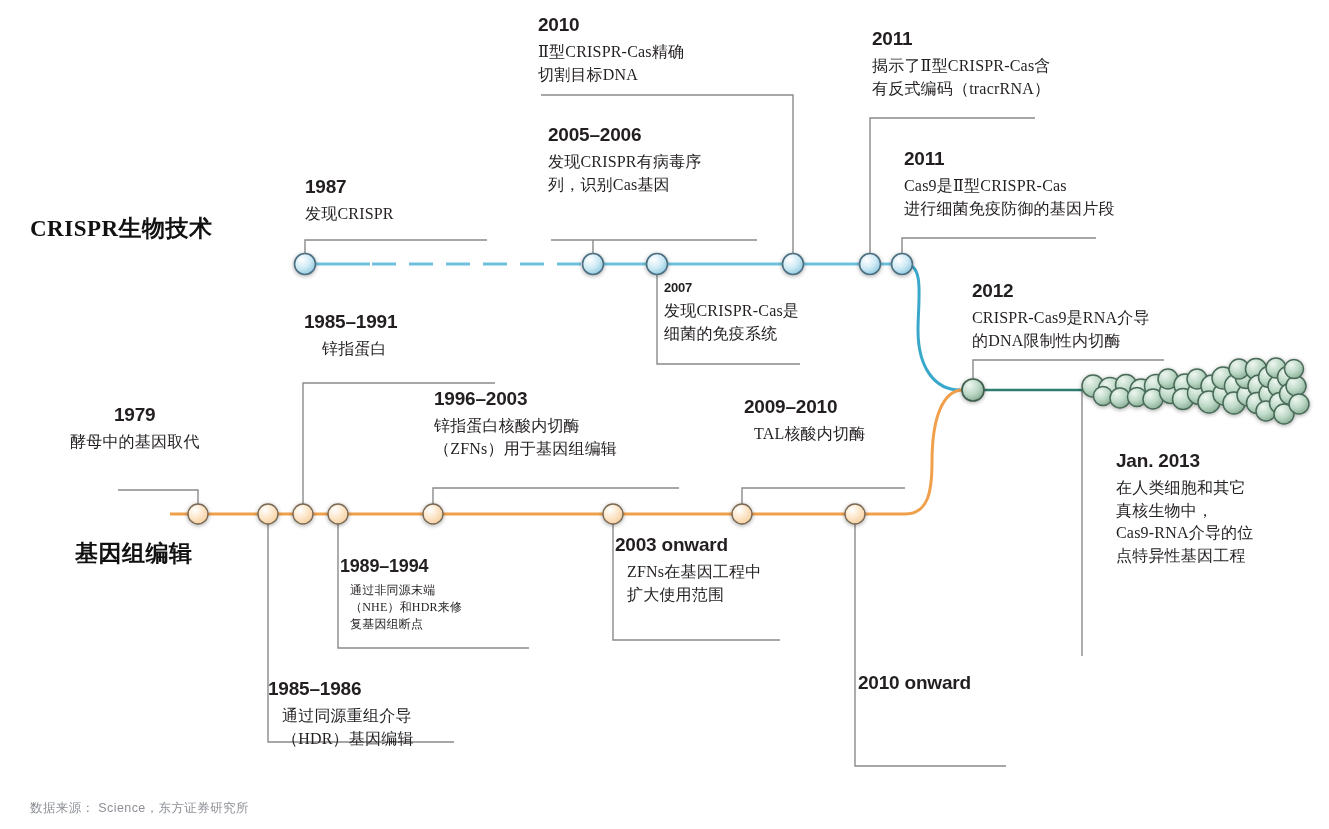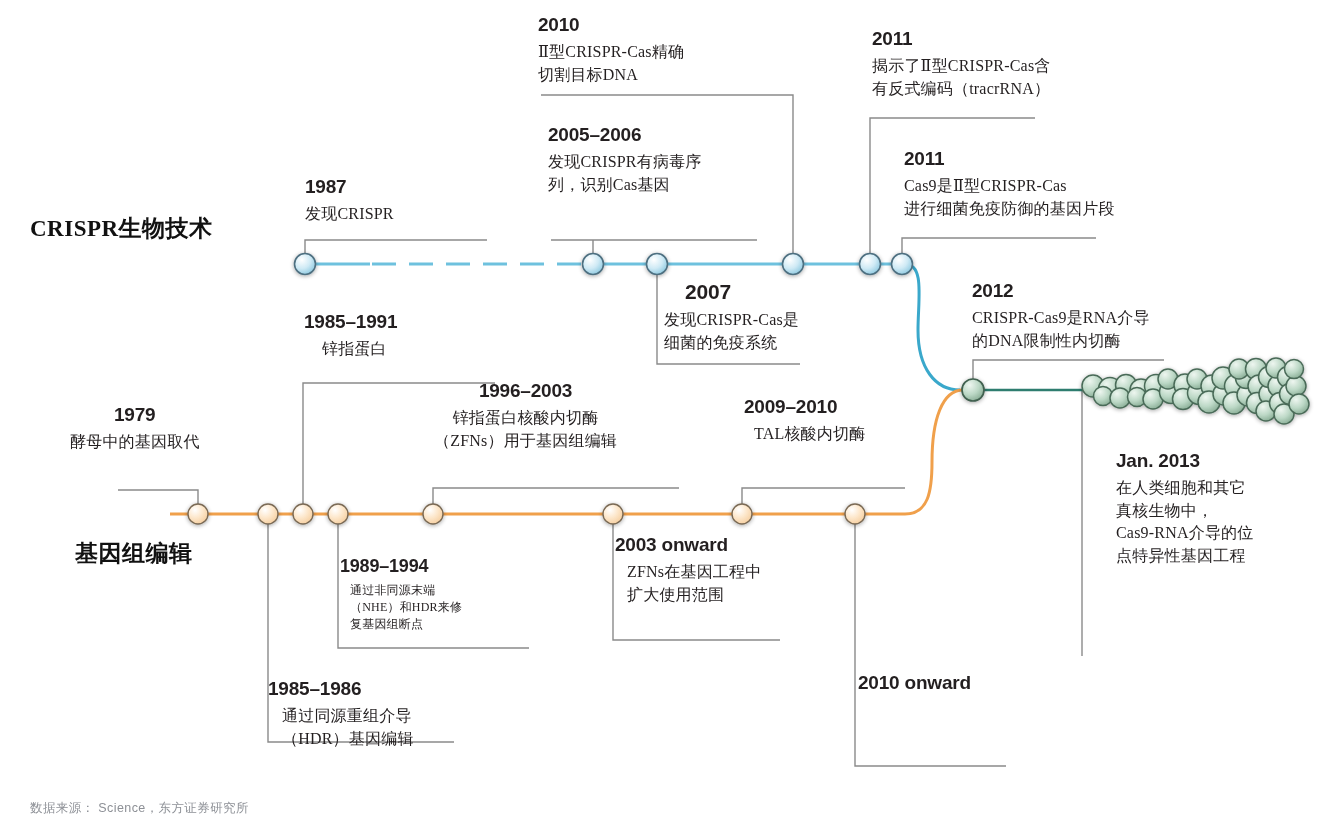--- a/index.html
+++ b/index.html
@@ -204,21 +204,21 @@
     <div class="tx" style="font-size:16px;">发现CRISPR</div>
   </div>
 
   <div class="ev" style="left:548px;top:124px;">
     <div class="yr" style="font-size:19px;">2005–2006</div>
     <div class="tx" style="font-size:16px;white-space:pre-line;">发现CRISPR有病毒序
 列，识别Cas基因</div>
   </div>
 
   <div class="ev" style="left:664px;top:280px;">
-    <div class="yr" style="font-size:21px;margin-left:21px;">2007</div>
+    <div class="yr" style="font-size:13px;">2007</div>
     <div class="tx" style="font-size:16px;white-space:pre-line;">发现CRISPR-Cas是
 细菌的免疫系统</div>
   </div>
 
   <div class="ev" style="left:538px;top:14px;">
     <div class="yr" style="font-size:19px;">2010</div>
     <div class="tx" style="font-size:16px;white-space:pre-line;">Ⅱ型CRISPR-Cas精确
 切割目标DNA</div>
   </div>
 
@@ -250,21 +250,21 @@
     <div class="tx" style="font-size:16px;margin-left:18px;">锌指蛋白</div>
   </div>
 
   <div class="ev" style="left:340px;top:556px;">
     <div class="yr" style="font-size:18px;">1989–1994</div>
     <div class="tx" style="font-size:12px;white-space:pre-line;margin-left:10px;">通过非同源末端
 （NHE）和HDR来修
 复基因组断点</div>
   </div>
 
-  <div class="ev" style="left:434px;top:380px;text-align:center;">
+  <div class="ev" style="left:434px;top:388px;">
     <div class="yr" style="font-size:19px;">1996–2003</div>
     <div class="tx" style="font-size:16px;white-space:pre-line;">锌指蛋白核酸内切酶
 （ZFNs）用于基因组编辑</div>
   </div>
 
   <div class="ev" style="left:615px;top:534px;">
     <div class="yr" style="font-size:19px;">2003 onward</div>
     <div class="tx" style="font-size:16px;white-space:pre-line;margin-left:12px;">ZFNs在基因工程中
 扩大使用范围</div>
   </div>

